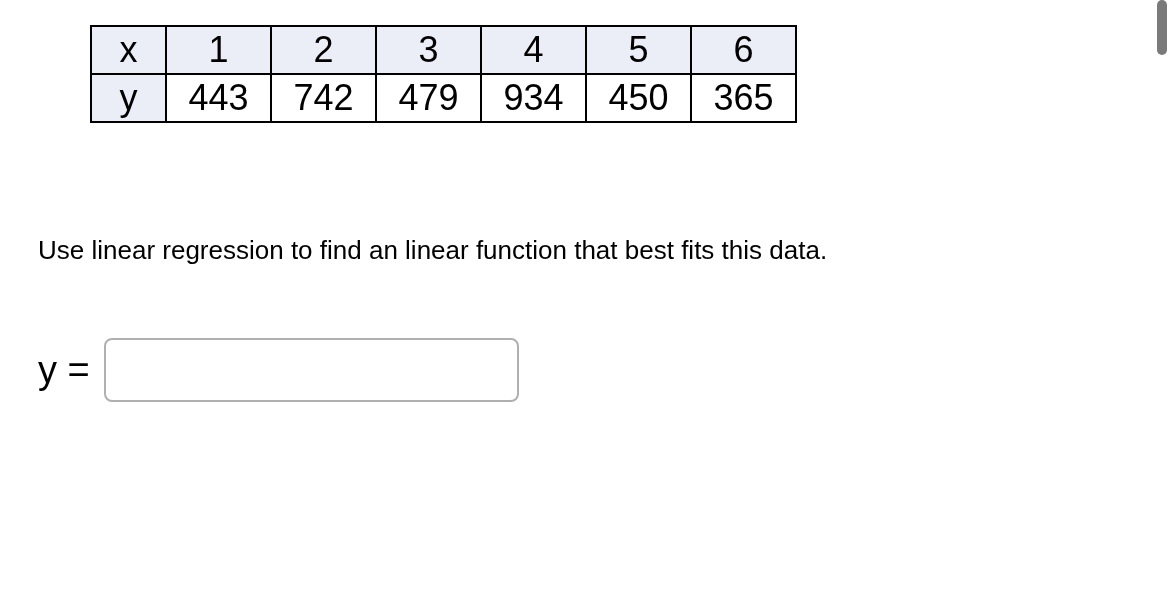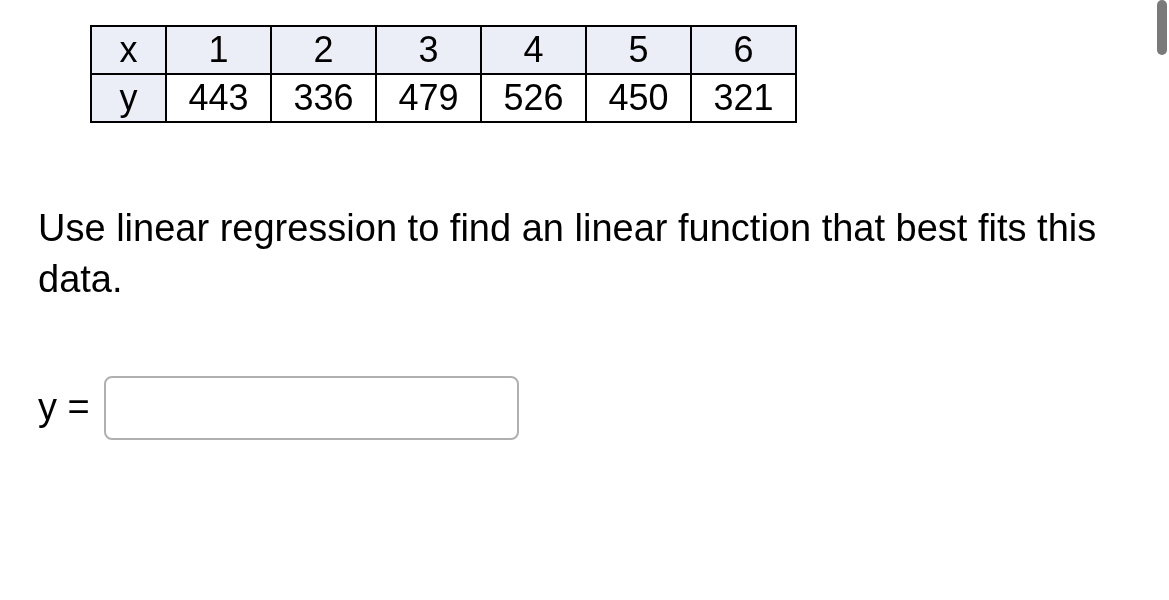--- a/index.html
+++ b/index.html
@@ -33,22 +33,22 @@
     .data-table td.row-header {
       background: #eceef7;
       font-weight: 500;
       min-width: 75px;
       width: 75px;
     }
     .data-table tr:first-child td.data-cell {
       background: #eceef7;
     }
     .prompt-text {
-      margin-top: 80px;
-      font-size: 38px;
+      margin-top: 110px;
+      font-size: 26px;
       line-height: 1.35;
       padding-left: 8px;
     }
     .answer-row {
       margin-top: 70px;
       display: flex;
       align-items: center;
       padding-left: 8px;
     }
     .answer-label {
@@ -84,25 +84,25 @@
     <td class="data-cell">1</td>
     <td class="data-cell">2</td>
     <td class="data-cell">3</td>
     <td class="data-cell">4</td>
     <td class="data-cell">5</td>
     <td class="data-cell">6</td>
   </tr>
   <tr>
     <td class="row-header">y</td>
     <td class="data-cell">443</td>
-    <td class="data-cell">336</td>
+    <td class="data-cell">742</td>
     <td class="data-cell">479</td>
-    <td class="data-cell">526</td>
+    <td class="data-cell">934</td>
     <td class="data-cell">450</td>
-    <td class="data-cell">321</td>
+    <td class="data-cell">365</td>
   </tr>
 </tbody>
   </table>
 
 <p class="prompt-text">Use linear regression to find an linear function that best fits this data.</p>
 
 <div class="answer-row">
   <span class="answer-label">y =</span>
   <input type="text" class="answer-input" value="" style="">
 </div>

